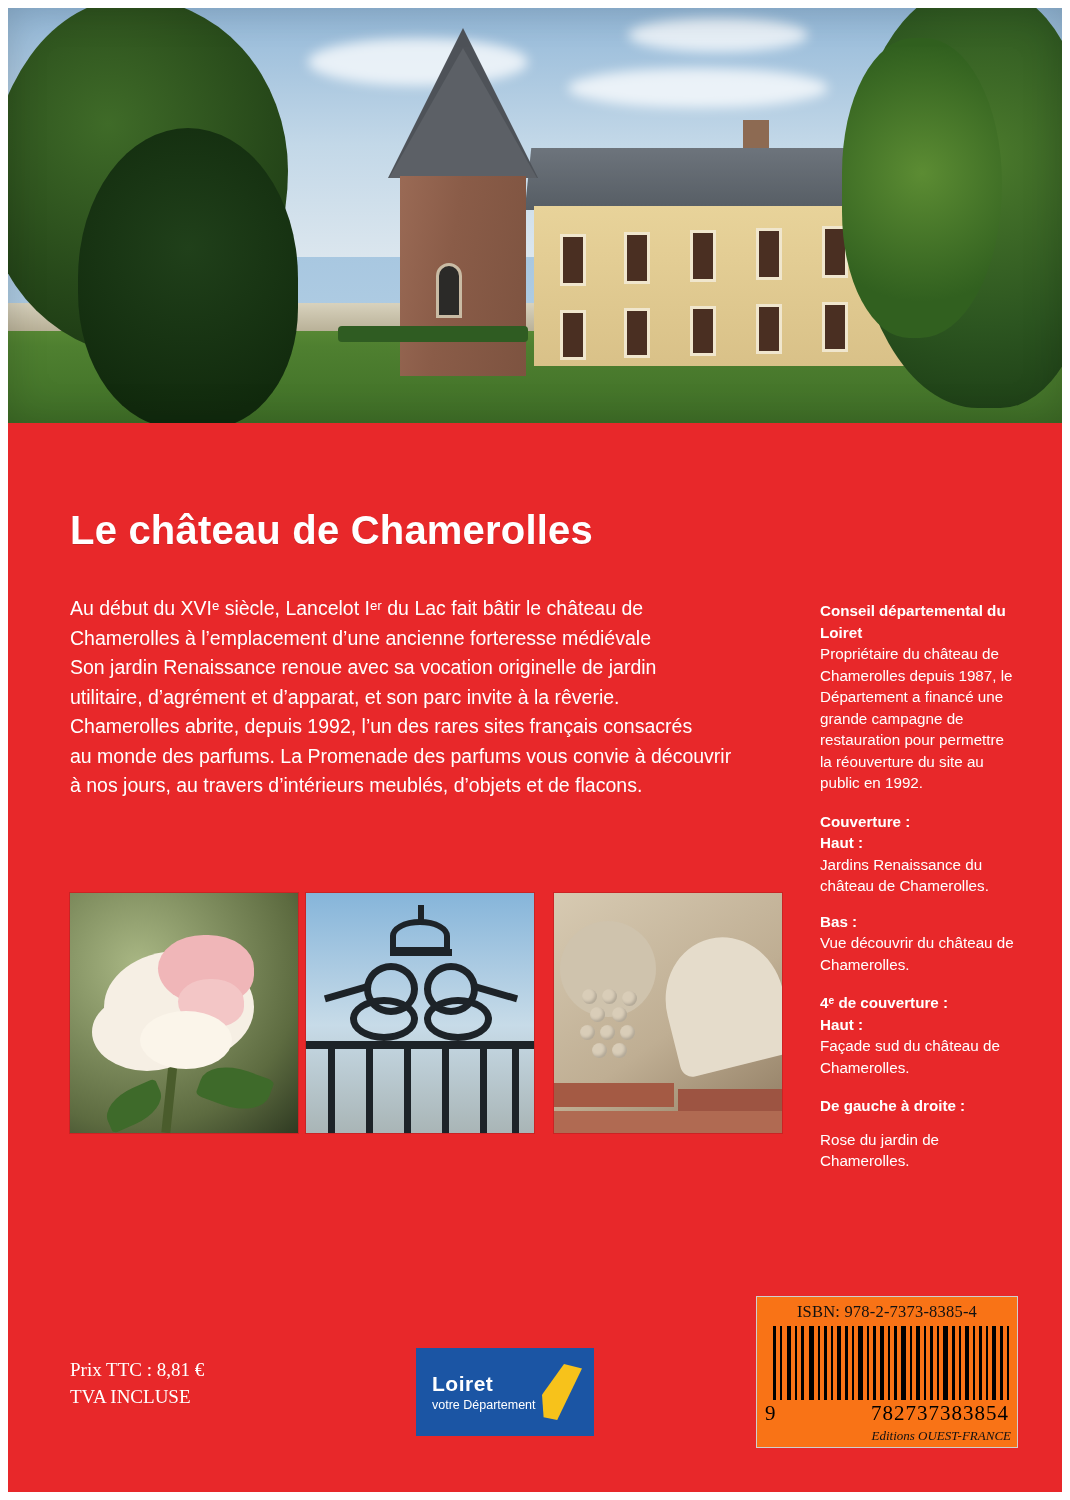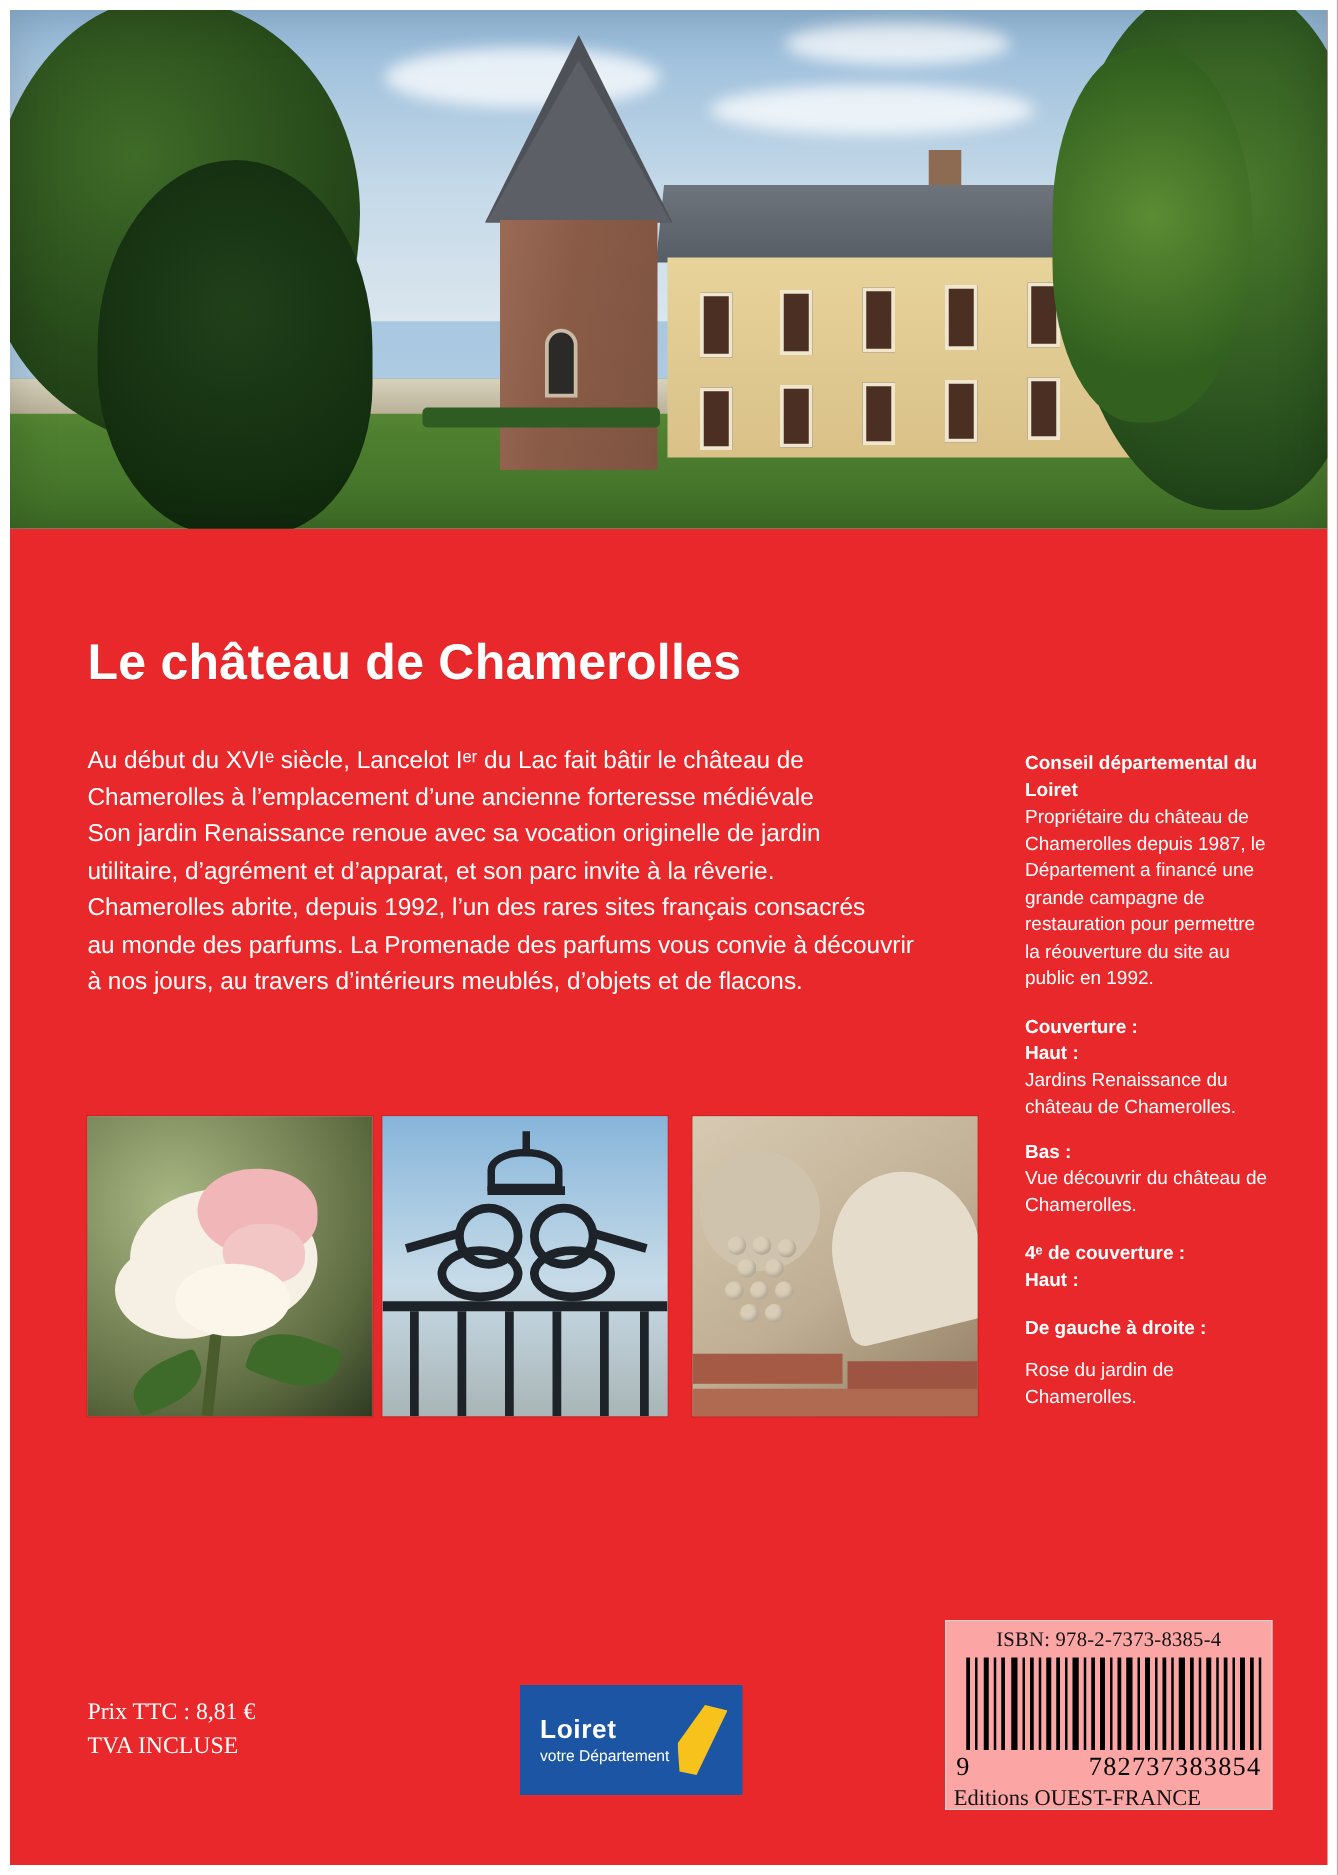--- a/index.html
+++ b/index.html
@@ -197,37 +197,37 @@
   .logo-swoosh {
     position:absolute; right:12px; top:16px; width:40px; height:56px;
     background:
       linear-gradient(#f7c21b,#f7c21b) no-repeat;
     clip-path:polygon(0% 55%, 55% 0%, 100% 8%, 38% 100%, 4% 95%);
   }
 
   
   .isbnbox {
     position:absolute; left:748px; top:1288px; width:262px; height:152px;
-    background:#fca5a5; border:1px solid #cfcfcf;
+    background:#f97316; border:1px solid #cfcfcf;
     padding:5px 6px 4px 6px;
   }
   .isbn-text {
     text-align:center; font-family:"Liberation Serif", serif; font-size:16.5px;
     color:#111; letter-spacing:.2px; margin-bottom:4px;
   }
   .barcode { position:relative; height:74px; margin:0 6px; }
   .barcode i { position:absolute; top:0; background:#000; height:100%; }
   .barcode-digits {
     display:flex; justify-content:space-between;
     font-family:"Liberation Serif", serif; font-size:21px; color:#000;
     margin:1px 2px 0 2px; letter-spacing:1px;
   }
   .publisher {
-    text-align:left; font-family:"Liberation Serif", serif;
-    font-size:18px; color:#111; margin-top:2px;
+    text-align:right; font-family:"Liberation Serif", serif;
+    font-size:13px; color:#111; margin-top:2px;font-style:italic;
   }
 </style>
 </head>
 <body>
 
 <div class="cover">
 
   <div class="photo">
     <div class="sky"></div>
     <div class="cloud" style="left:300px; top:30px; width:220px; height:48px;"></div>
@@ -294,20 +294,21 @@
       <p class="b">Couverture :</p>
       <p class="b">Haut :</p>
       <p>Jardins Renaissance du château de Chamerolles.</p>
       <p class="b" style="margin-top:14px;">Bas :</p>
       <p>Vue découvrir du château de Chamerolles.</p>
     </div>
 
     <div class="block">
       <p class="b">4ᵉ de couverture :</p>
       <p class="b">Haut :</p>
+      <p>Façade sud du château de Chamerolles.</p>
     </div>
 
     <div class="block">
       <p class="b">De gauche à droite :</p>
       <p style="margin-top:12px;">Rose du jardin de Chamerolles.</p>
     </div>
   </div>
 
   <div class="thumbs">
 

